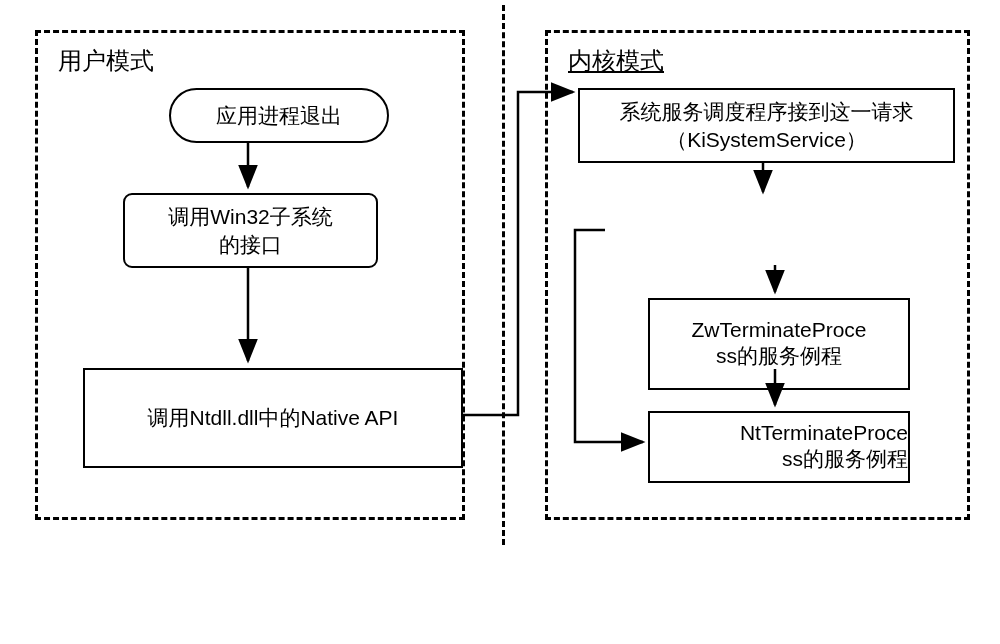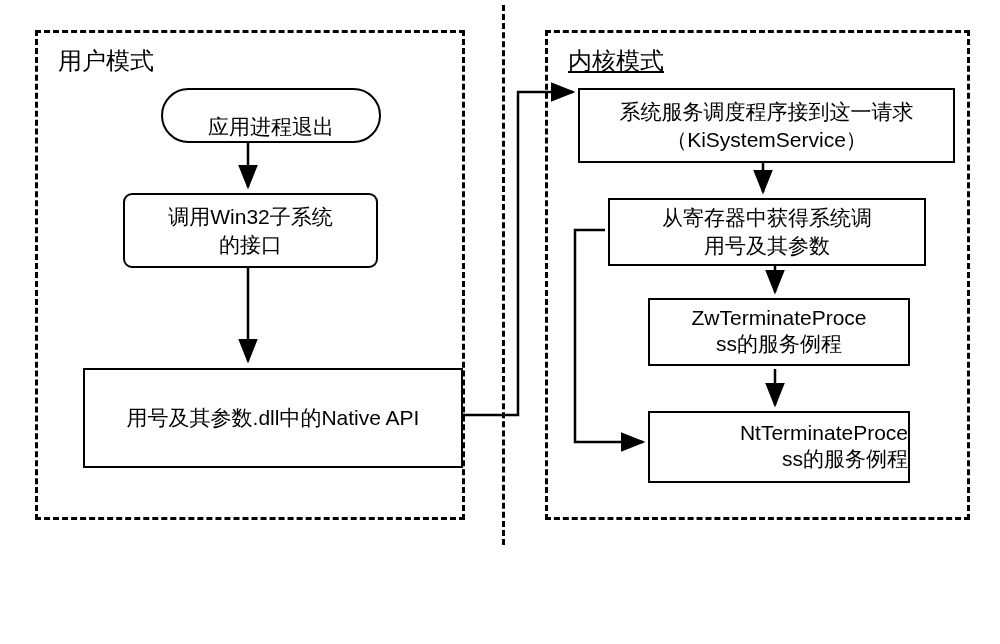--- a/index.html
+++ b/index.html
@@ -58,25 +58,24 @@
       display: flex;
       align-items: center;
       justify-content: center;
       flex-direction: column;
       font-size: 21px;
     }
     .rounded-box {
       border-radius: 30px;
     }
     .box1 {
-      left: 123px;
+      left: 131px;
       top: 55px;
       width: 220px;
       height: 55px;
-      justify-content: flex-end;
     }
     .box2 {
       left: 85px;
       top: 160px;
       width: 255px;
       height: 75px;
       border-radius: 9px;
     }
     .box3 {
       left: 45px;
@@ -93,21 +92,21 @@
     .box5 {
       left: 60px;
       top: 165px;
       width: 318px;
       height: 68px;
     }
     .box6 {
       left: 100px;
       top: 265px;
       width: 262px;
-      height: 68px;
+      height: 92px;
     }
     .box7 {
       left: 100px;
       top: 378px;
       width: 262px;
       height: 72px;
       align-items: flex-end;
     }
     .vertical-dashed {
       position: absolute;
@@ -139,36 +138,32 @@
     <div class="box rounded-box box1">
       <span>应用进程退出</span>
     </div>
 
     <div class="box box2">
       <span>调用Win32子系统</span>
       <span>的接口</span>
     </div>
 
     <div class="box box3">
-      <span>用号及其参数.dll中的Native API</span>
+      <span>调用Ntdll.dll中的Native API</span>
     </div>
   </div>
 
   <div class="dashed-box kernel-mode">
     <div class="section-title kernel-mode-title">内核模式</div>
 
     <div class="box box4">
       <span>系统服务调度程序接到这一请求</span>
       <span>（KiSystemService）</span>
     </div>
 
-    <div class="box box5">
-      <span>从寄存器中获得系统调</span>
-      <span>用号及其参数</span>
-    </div>
 
     <div class="box box6">
       <span>ZwTerminateProce</span>
       <span>ss的服务例程</span>
     </div>
 
     <div class="box box7">
       <span>NtTerminateProce</span>
       <span>ss的服务例程</span>
     </div>

